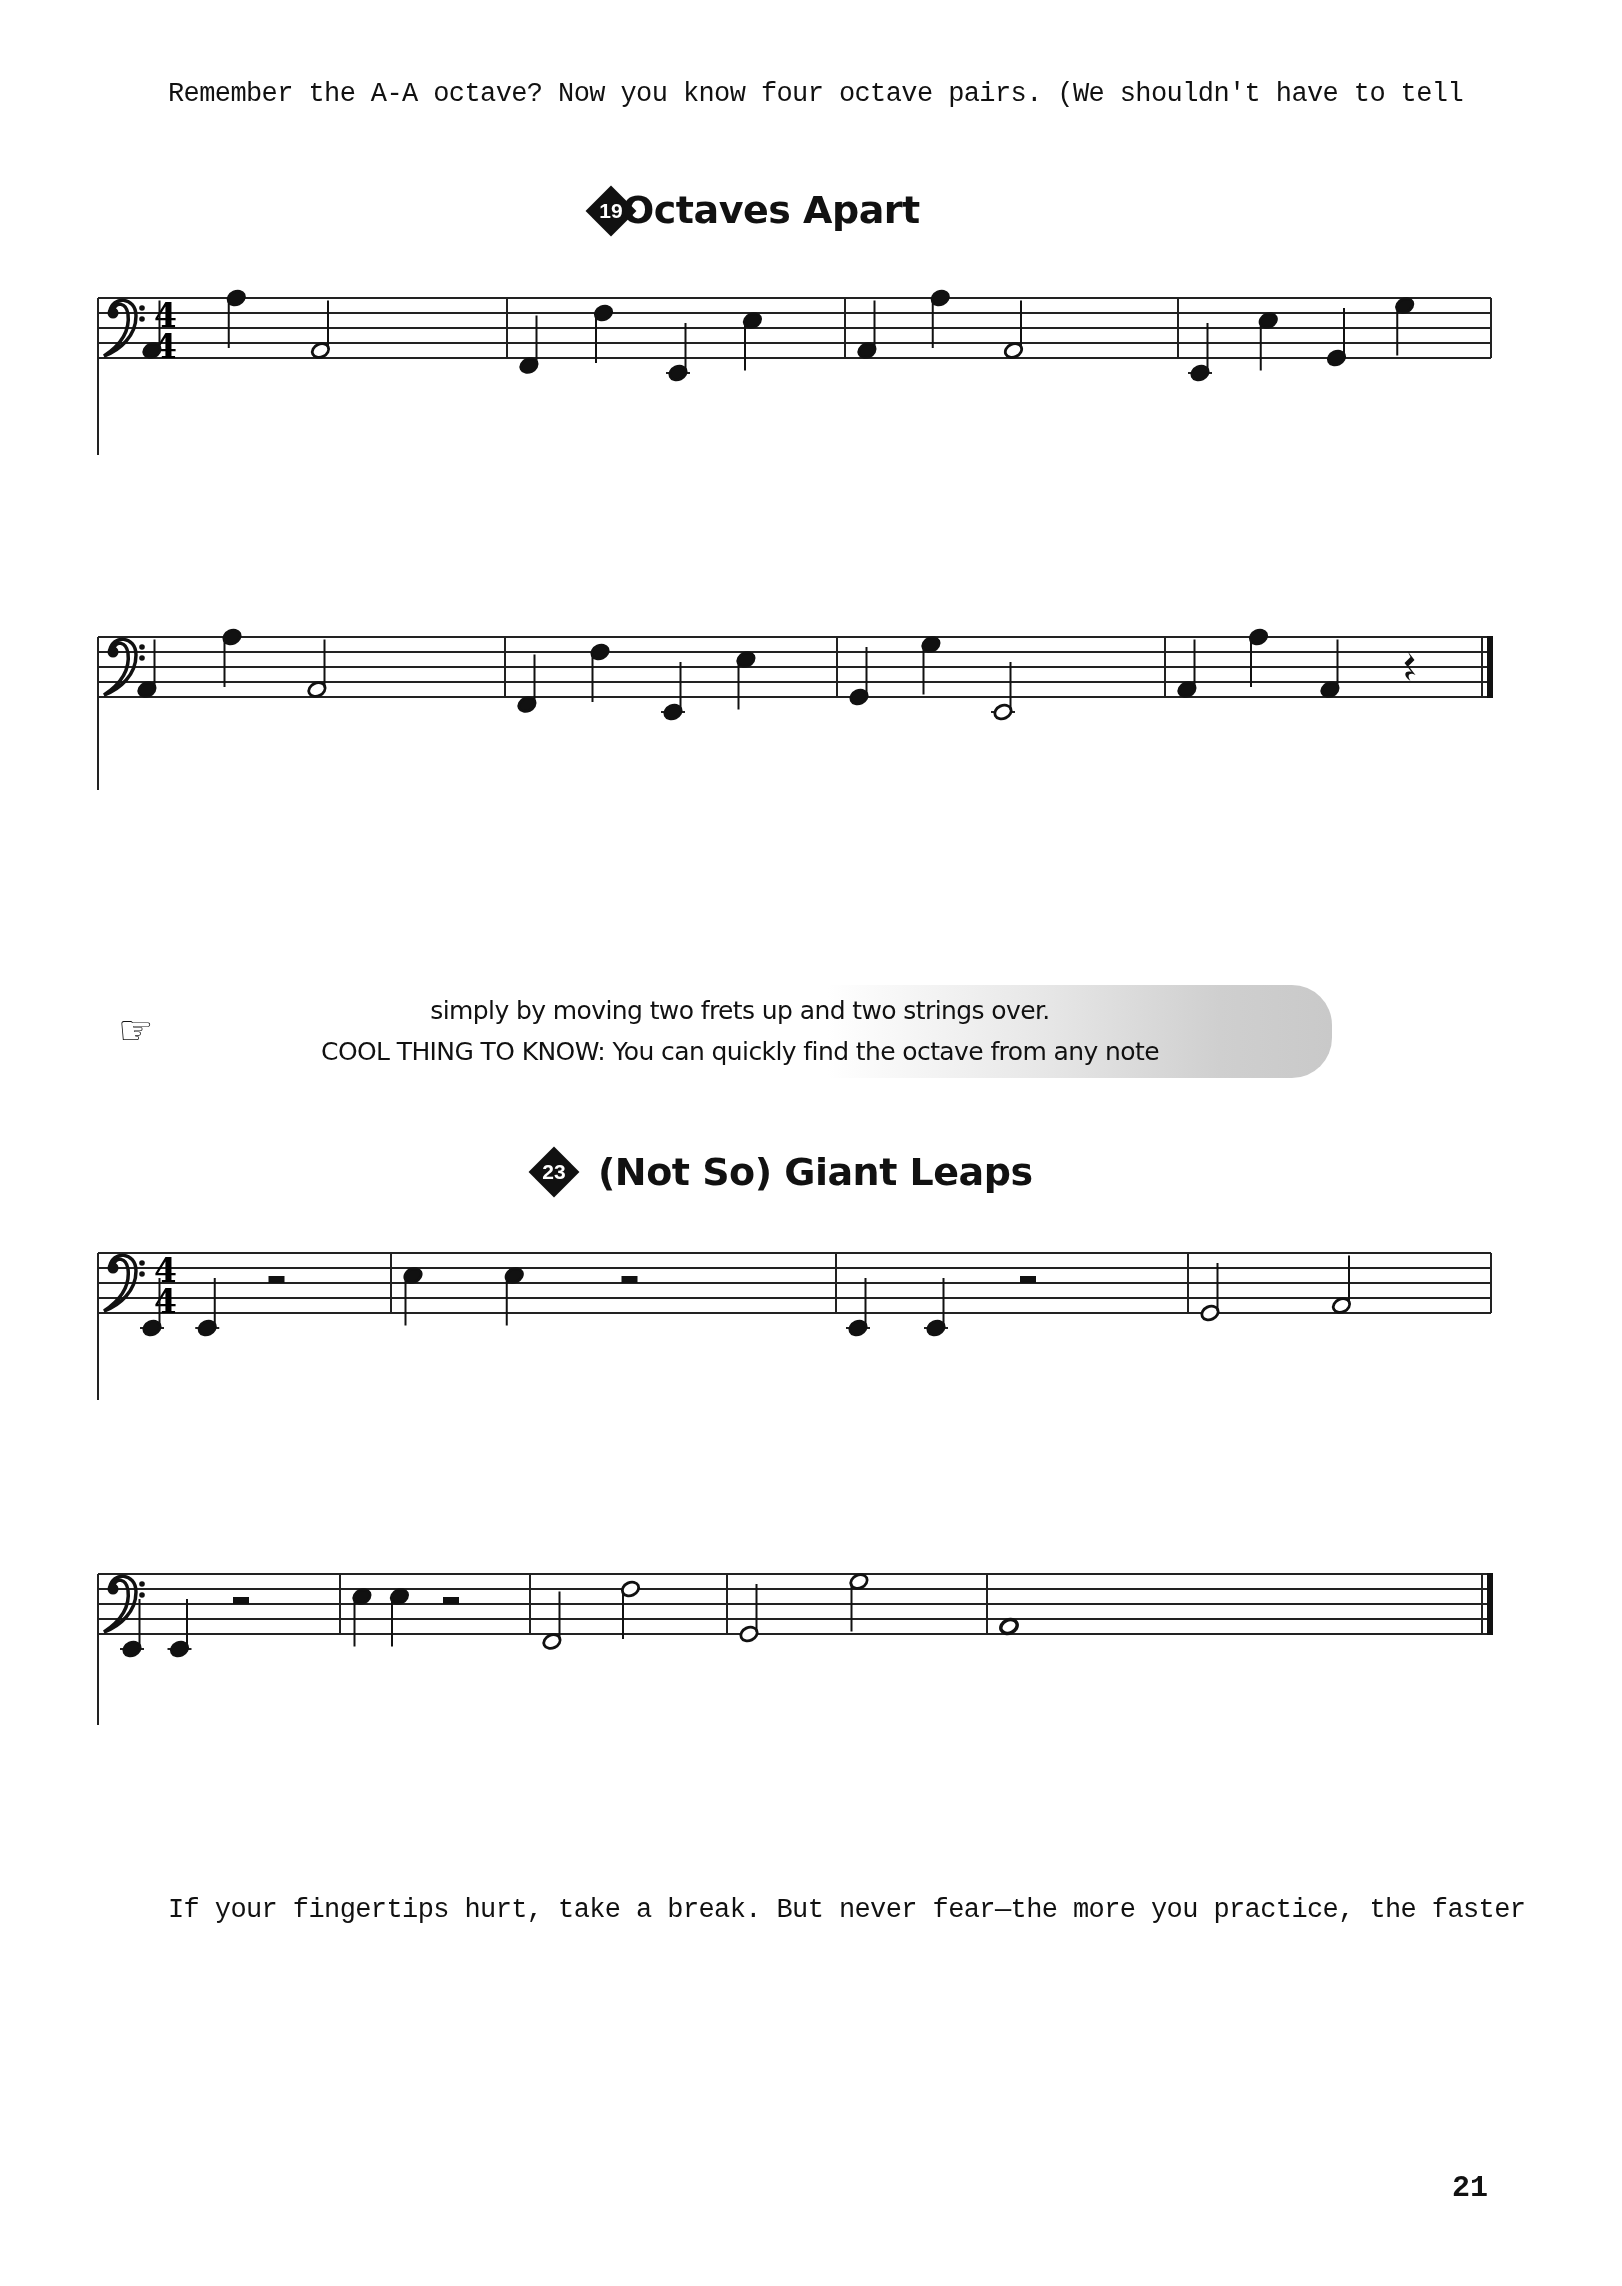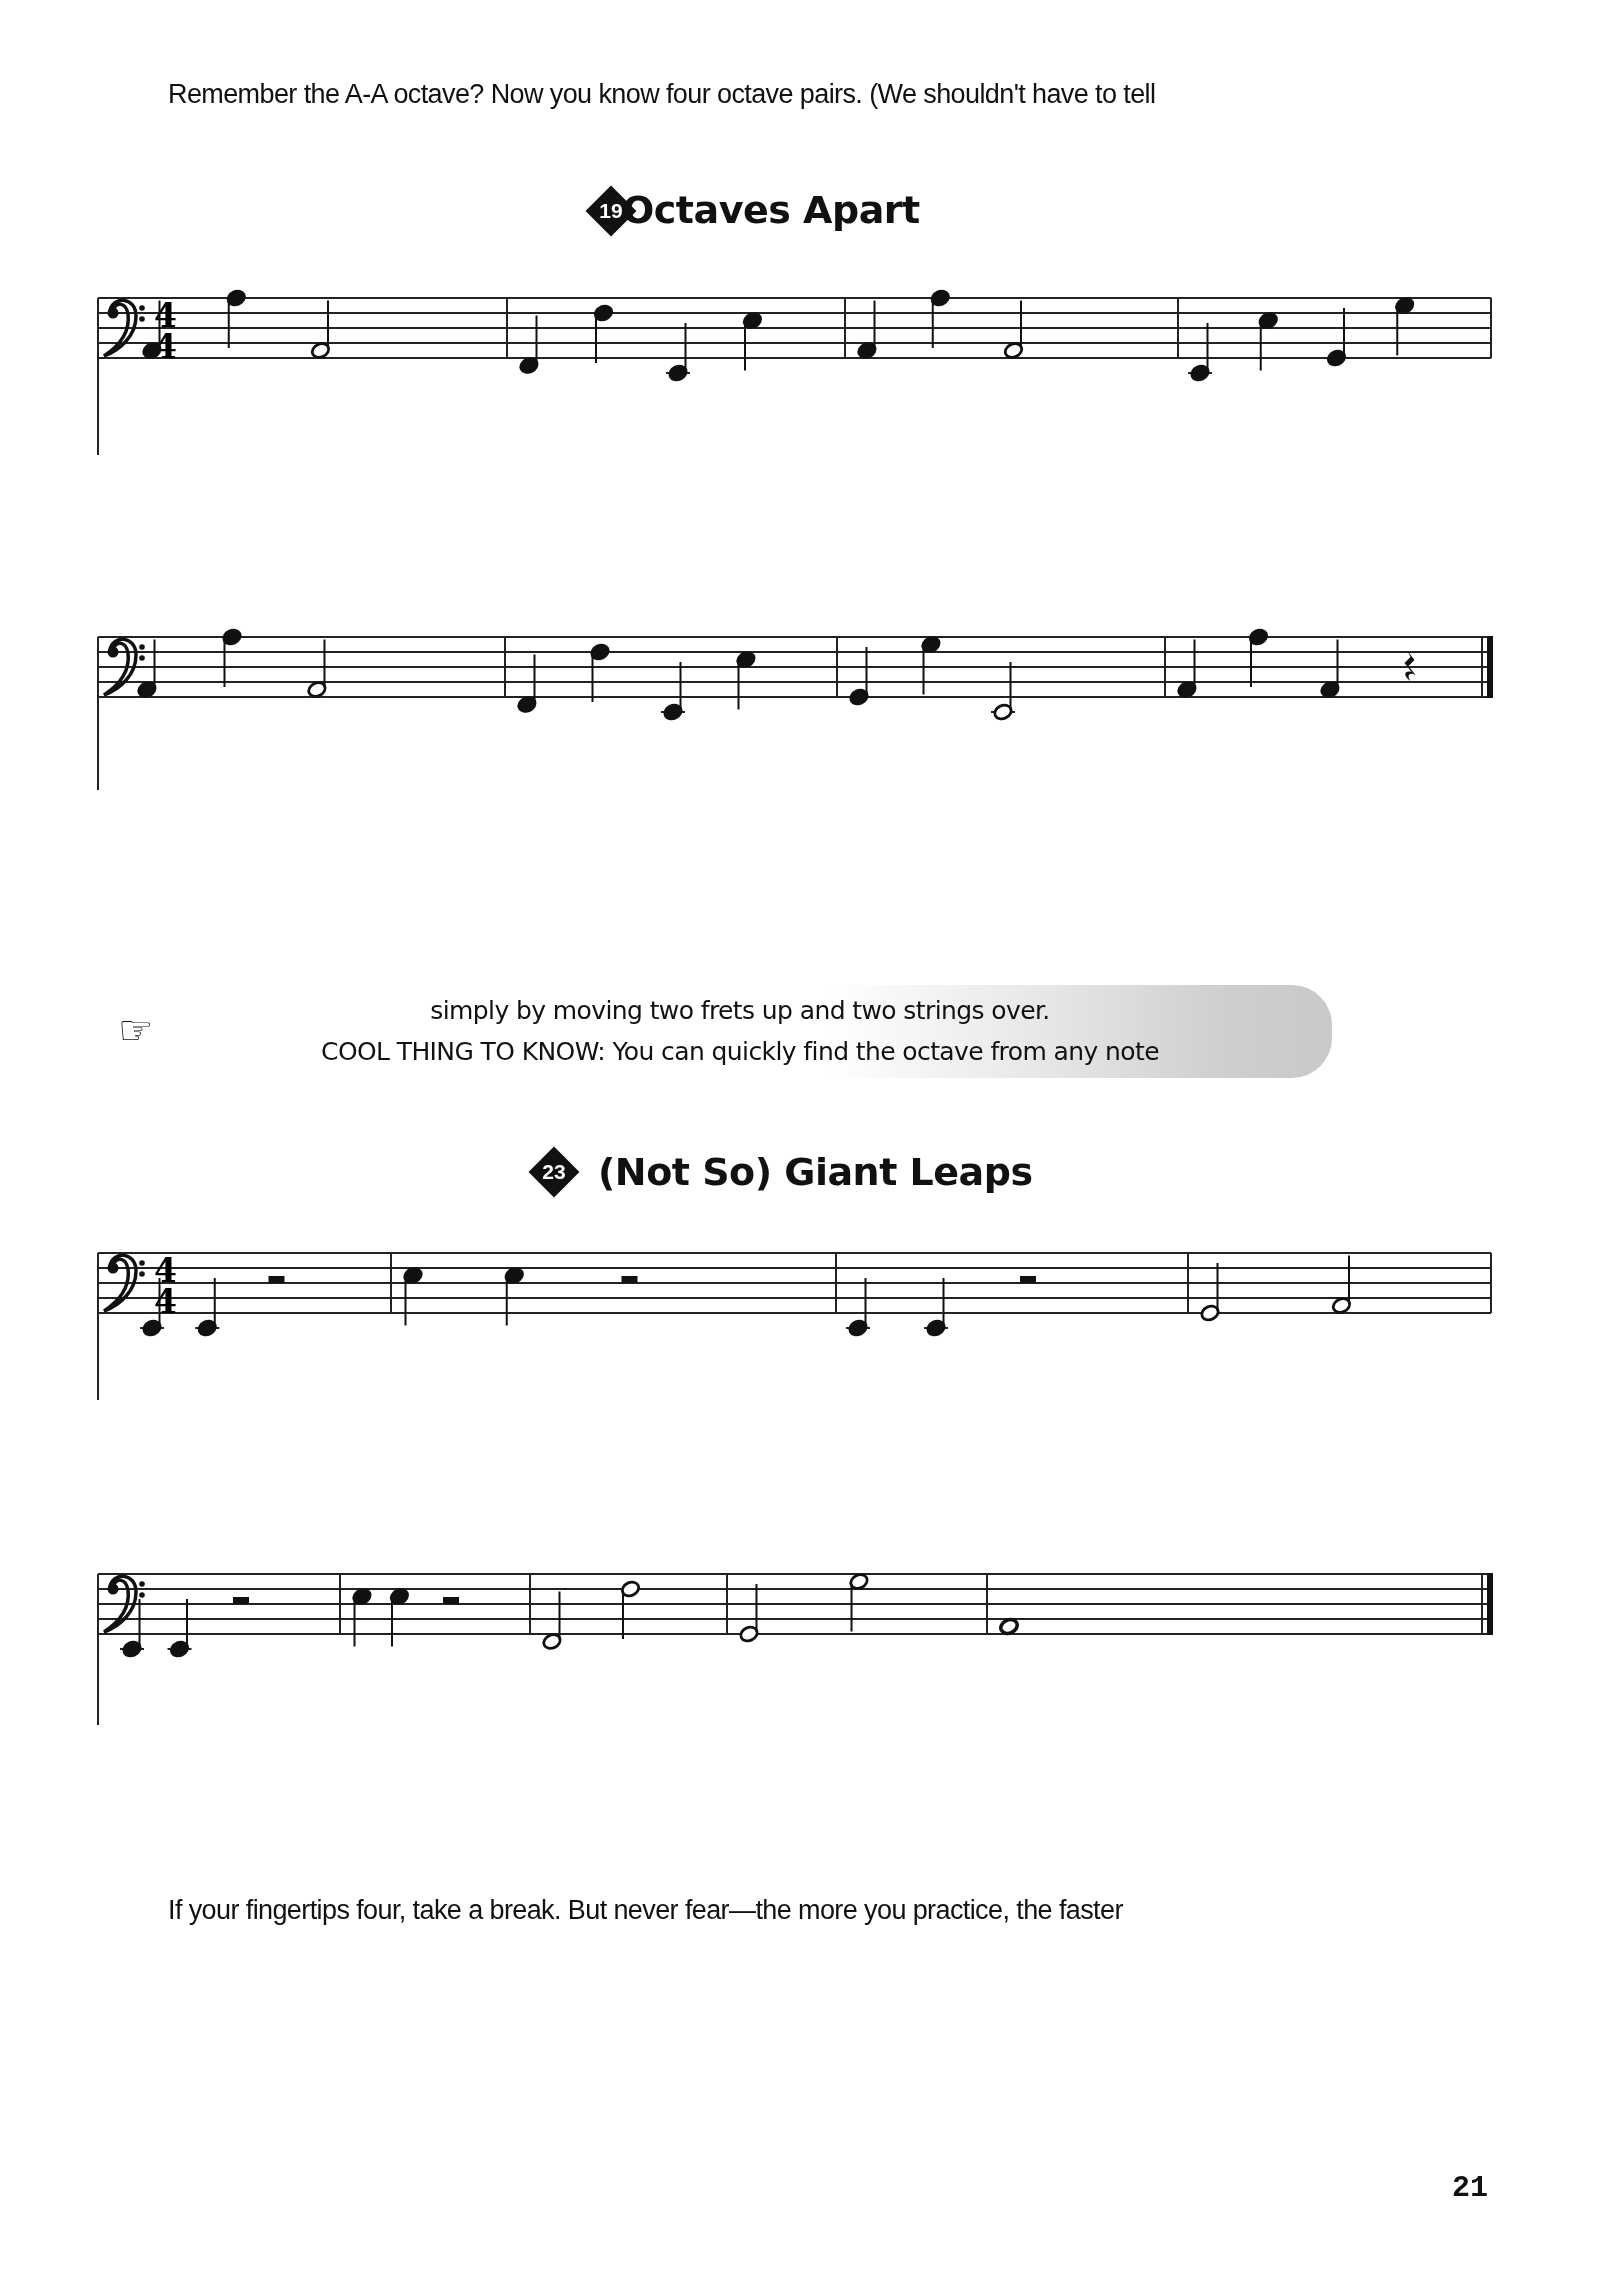--- a/index.html
+++ b/index.html
@@ -1,17 +1,17 @@
 <!DOCTYPE html>
 <html><head>
 <meta charset="utf-8">
 <style>
   html,body{margin:0;padding:0;background:#fff;}
   body{width:1622px;height:2286px;position:relative;overflow:hidden;color:#111;font-family:"DejaVu Sans",sans-serif;}
-  .para{position:absolute;font-family:Liberation Sans, sans-serif;font-size:27px;line-height:41px;letter-spacing:-0.6px;font-stretch:condensed;}
+  .para{position:absolute;font-family:Liberation Mono, monospace;font-size:27px;line-height:41px;letter-spacing:-0.6px;font-stretch:condensed;}
   .title{position:absolute;font-family:"DejaVu Sans",sans-serif;font-weight:bold;font-size:38px;letter-spacing:-0.5px;}
   .diamond{position:absolute;width:36px;height:36px;background:#111;transform:rotate(45deg);}
   .dnum{position:absolute;width:52px;height:52px;line-height:52px;text-align:center;color:#fff;font-family:"Liberation Sans",sans-serif;font-weight:bold;font-size:21px;}
   .staff{position:absolute;}
   .callout{position:absolute;left:210px;top:985px;width:1122px;height:93px;border-radius:0 40px 40px 0;
     background:linear-gradient(90deg,#ffffff 0%,#ffffff 55%,#e6e6e6 75%,#cfcfcf 90%,#c9c9c9 100%);}
   .callout-text{position:absolute;left:240px;top:990px;width:1000px;text-align:center;font-family:"DejaVu Sans",sans-serif;font-size:25px;line-height:41px;letter-spacing:-0.6px;}
   .hand{position:absolute;left:118px;top:1010px;font-size:40px;line-height:40px;font-family:"DejaVu Sans",sans-serif;}
   .pagenum{position:absolute;left:1452px;top:2171px;font-family:Liberation Mono, monospace;font-weight:bold;font-size:30px;}
 </style>
@@ -324,16 +324,16 @@
   <div>COOL THING TO KNOW: You can quickly find the octave from any note</div>
 </div>
 
 <div>
   <div class="diamond" style="left:536px;top:1154px;"></div>
   <div class="dnum" style="left:528px;top:1146px;">23</div>
   <div class="title" style="left:598px;top:1150px;">(Not So) Giant Leaps</div>
 </div>
 
 <div class="para" style="left:168px;top:1890px;">
-  <div>If your fingertips four, take a break. But never fear—the more you practice, the faster</div>
+  <div>If your fingertips hurt, take a break. But never fear—the more you practice, the faster</div>
 </div>
 
 <div class="pagenum">21</div>
 
 </body></html>

